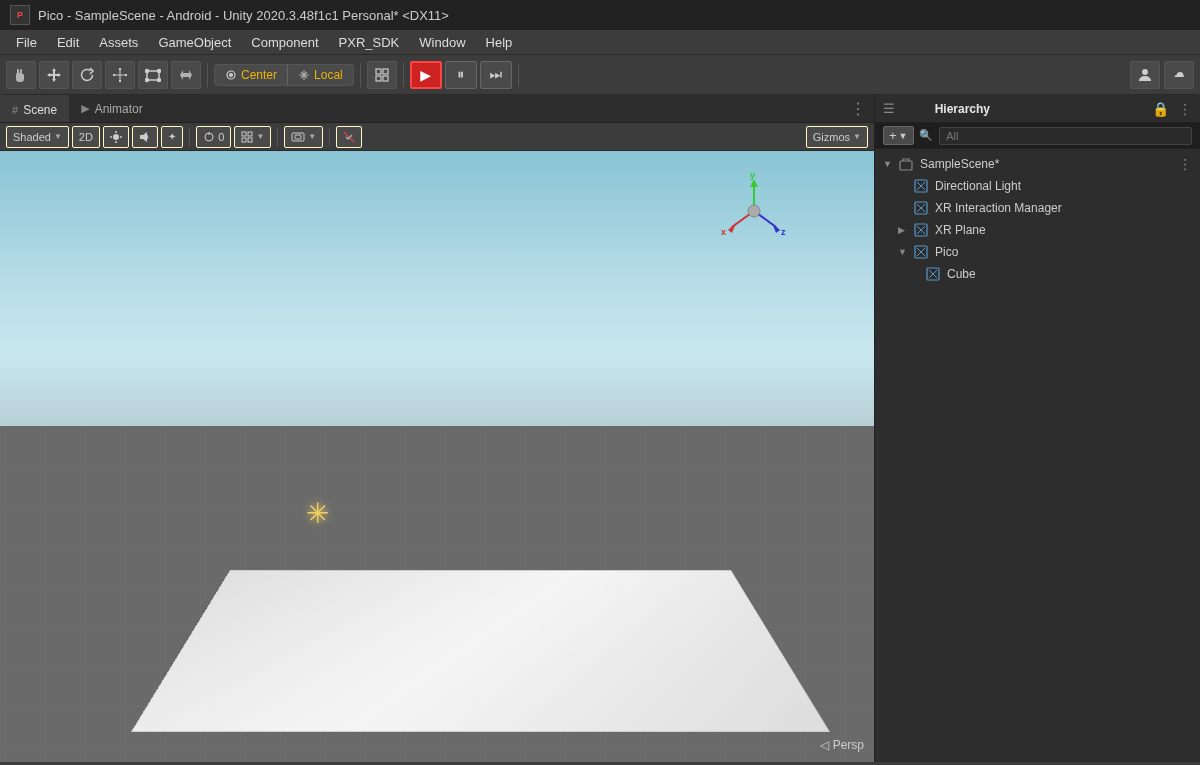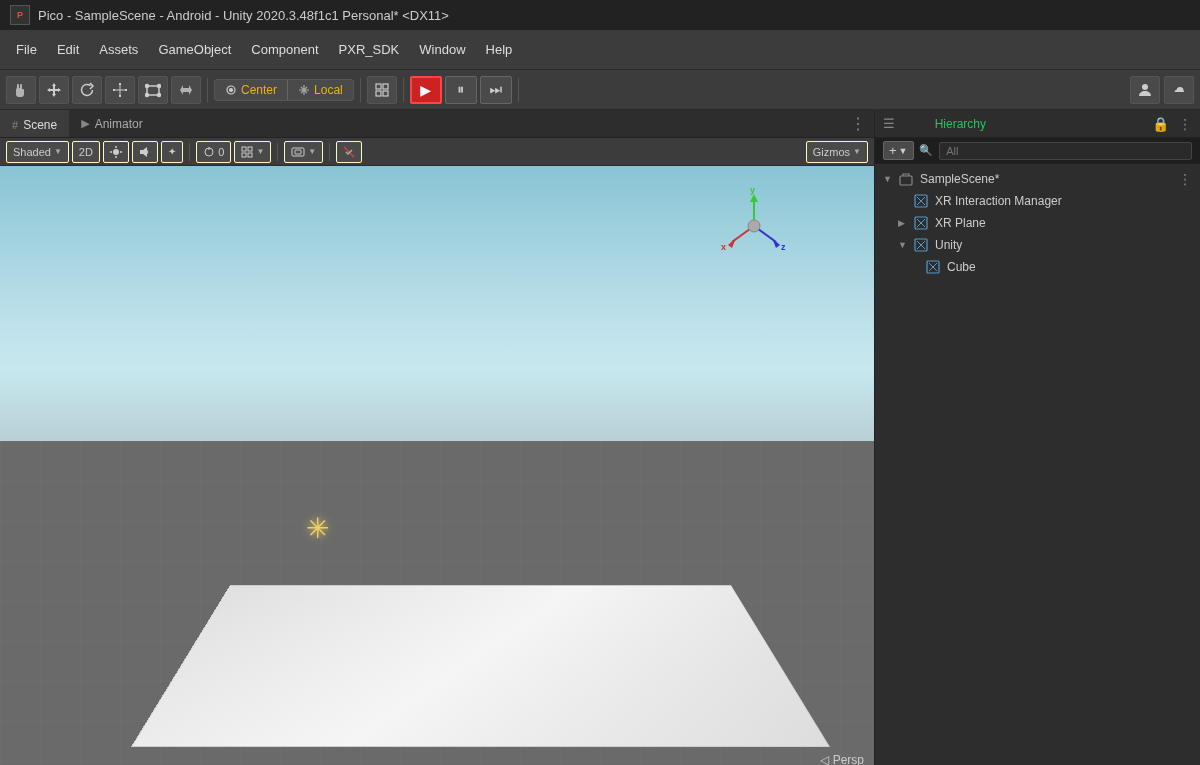--- a/index.html
+++ b/index.html
@@ -33,21 +33,21 @@
       align-items: center;
       justify-content: center;
       font-size: 10px;
       color: #fff;
       font-weight: bold;
     }
 
     
     #menu-bar {
       background: #3c3c3c;
-      height: 40px;
+      height: 25px;
       display: flex;
       align-items: center;
       padding: 0 8px;
       gap: 4px;
       border-bottom: 1px solid #2a2a2a;
     }
     #menu-bar .menu-item {
       color: #ddd;
       padding: 2px 8px;
       cursor: pointer;
@@ -293,22 +293,22 @@
       border-bottom: 1px solid #222;
       padding: 0 8px;
       gap: 6px;
     }
     .hierarchy-tab-icon {
       color: #888;
       font-size: 13px;
     }
     .hierarchy-title {
       font-size: 12px;
-      color: #22c55e;
-      font-weight: normal;
+      color: #e5e5e5;
+      font-weight: bold;
       padding-left: 34px;
     }
     .hierarchy-actions {
       margin-left: auto;
       display: flex;
       gap: 8px;
       color: #888;
       font-size: 14px;
     }
 
@@ -684,20 +684,32 @@
         <div class="tree-icon">
           <svg width="14" height="14" viewBox="0 0 14 14" fill="none" stroke="#888" stroke-width="1.2">
               <rect x="1" y="4" width="12" height="9" rx="1"></rect>
               <path d="M4 4V2h6v2"></path>
             </svg>
         </div>
         <span>SampleScene*</span>
         <span class="three-dots">⋮</span>
       </div>
 
+      <div class="tree-item">
+        <div style="width:12px;"></div>
+        <div class="tree-arrow"></div>
+        <div class="tree-icon">
+          <svg width="14" height="14" viewBox="0 0 14 14" fill="none" stroke="#5599cc" stroke-width="1.2">
+              <rect x="1" y="1" width="12" height="12" rx="1"></rect>
+              <line x1="3" y1="3" x2="11" y2="11" stroke="#5599cc" stroke-width="1"></line>
+              <line x1="11" y1="3" x2="3" y2="11" stroke="#5599cc" stroke-width="1"></line>
+            </svg>
+        </div>
+        <span>Directional Light</span>
+      </div>
 
       <div class="tree-item">
         <div style="width:12px;"></div>
         <div class="tree-arrow"></div>
         <div class="tree-icon">
           <svg width="14" height="14" viewBox="0 0 14 14" fill="none" stroke="#5599cc" stroke-width="1.2">
               <rect x="1" y="1" width="12" height="12" rx="1"></rect>
               <line x1="3" y1="3" x2="11" y2="11" stroke="#5599cc" stroke-width="1"></line>
               <line x1="11" y1="3" x2="3" y2="11" stroke="#5599cc" stroke-width="1"></line>
             </svg>
@@ -721,21 +733,21 @@
       <div class="tree-item">
         <div style="width:12px;"></div>
         <div class="tree-arrow">▼</div>
         <div class="tree-icon">
           <svg width="14" height="14" viewBox="0 0 14 14" fill="none" stroke="#5599cc" stroke-width="1.2">
               <rect x="1" y="1" width="12" height="12" rx="1"></rect>
               <line x1="3" y1="3" x2="11" y2="11" stroke="#5599cc" stroke-width="1"></line>
               <line x1="11" y1="3" x2="3" y2="11" stroke="#5599cc" stroke-width="1"></line>
             </svg>
         </div>
-        <span>Unity</span>
+        <span>Pico</span>
       </div>
 
       <div class="tree-item">
         <div style="width:24px;"></div>
         <div class="tree-arrow"></div>
         <div class="tree-icon">
           <svg width="14" height="14" viewBox="0 0 14 14" fill="none" stroke="#5599cc" stroke-width="1.2">
               <rect x="1" y="1" width="12" height="12" rx="1"></rect>
               <line x1="3" y1="3" x2="11" y2="11" stroke="#5599cc" stroke-width="1"></line>
               <line x1="11" y1="3" x2="3" y2="11" stroke="#5599cc" stroke-width="1"></line>

